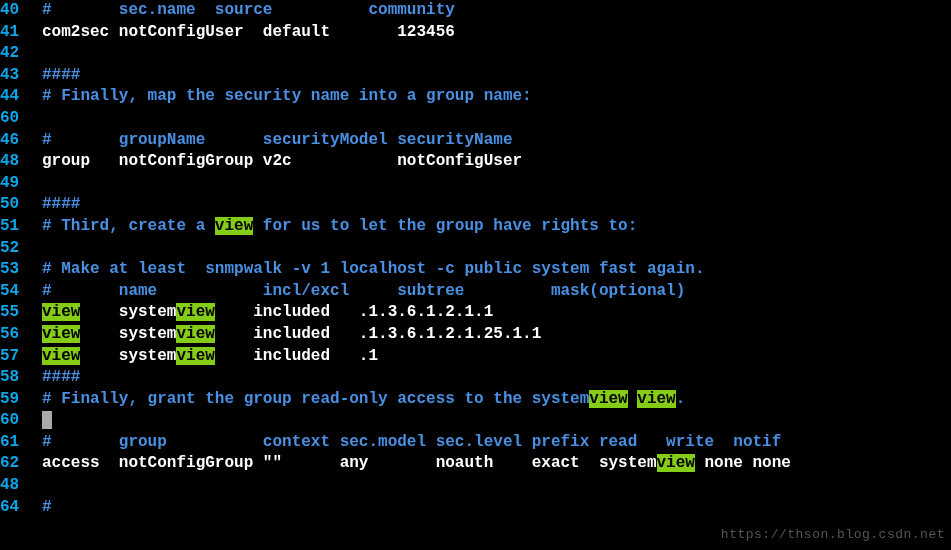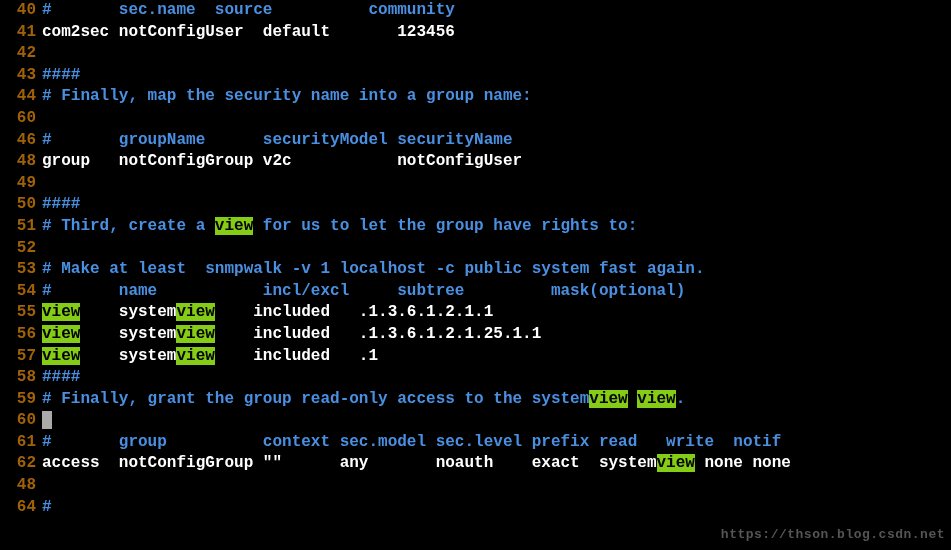--- a/index.html
+++ b/index.html
@@ -1,25 +1,25 @@
 <!DOCTYPE html>
 <html><head>
 <meta charset="utf-8">
 <style>
 html,body{margin:0;padding:0;background:#000;width:951px;height:550px;overflow:hidden}
 body{font-family:"Consolas","Courier New",monospace;font-size:16px;line-height:21.6px;color:#fff;font-weight:bold}
 .editor{padding:0}
 .line{display:flex;white-space:pre}
-.ln{color:#a16207;width:36px;text-align:right;padding-right:6px;flex-shrink:0}
+.ln{color:#0ea5e9;width:36px;padding-right:6px;flex-shrink:0}
 .code{flex:1}
 .cmt{color:#4a90e2}
 .txt{color:#fff}
 .hl{background:#84cc16;color:#000}
 .cursor{background:#aaa;color:#aaa}
-.watermark{position:absolute;right:6px;bottom:4px;color:#555;font-size:13px;font-weight:bold;letter-spacing:0.5px}
+.watermark{position:absolute;right:6px;bottom:4px;color:#555;font-size:13px;font-weight:normal;letter-spacing:0.5px}
 </style>
 </head>
 <body>
 
 <div class="editor" id="editor">
     <div class="line"><span class="ln">40</span><span class="code"><span class="cmt">#       sec.name  source          community</span></span></div>
     <div class="line"><span class="ln">41</span><span class="code"><span class="txt">com2sec notConfigUser  default       123456</span></span></div>
     <div class="line"><span class="ln">42</span><span class="code"></span></div>
     <div class="line"><span class="ln">43</span><span class="code"><span class="cmt">####</span></span></div>
     <div class="line"><span class="ln">44</span><span class="code"><span class="cmt"># Finally, map the security name into a group name:</span></span></div>

